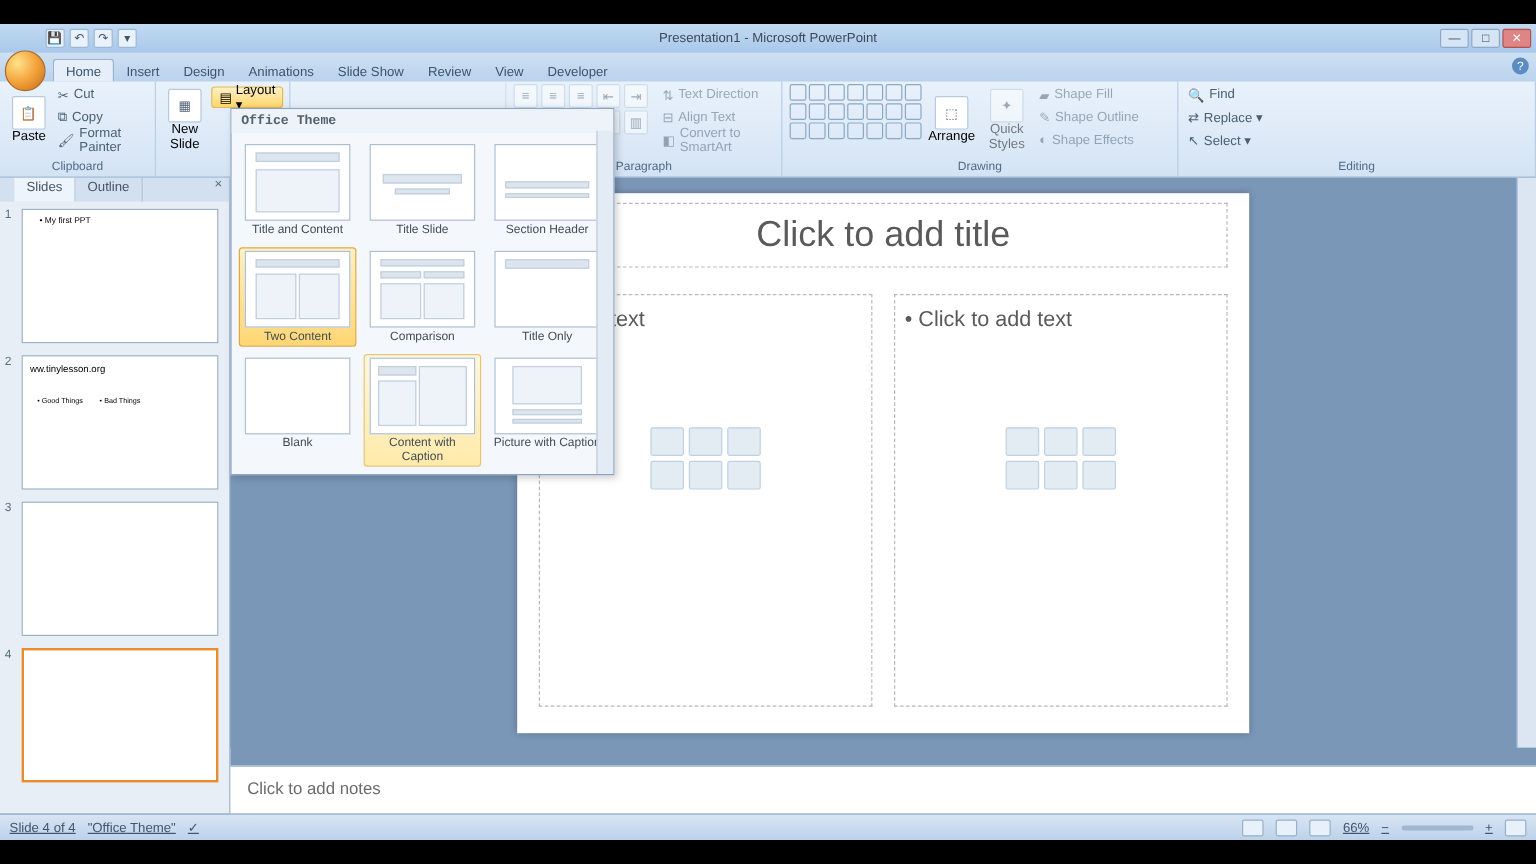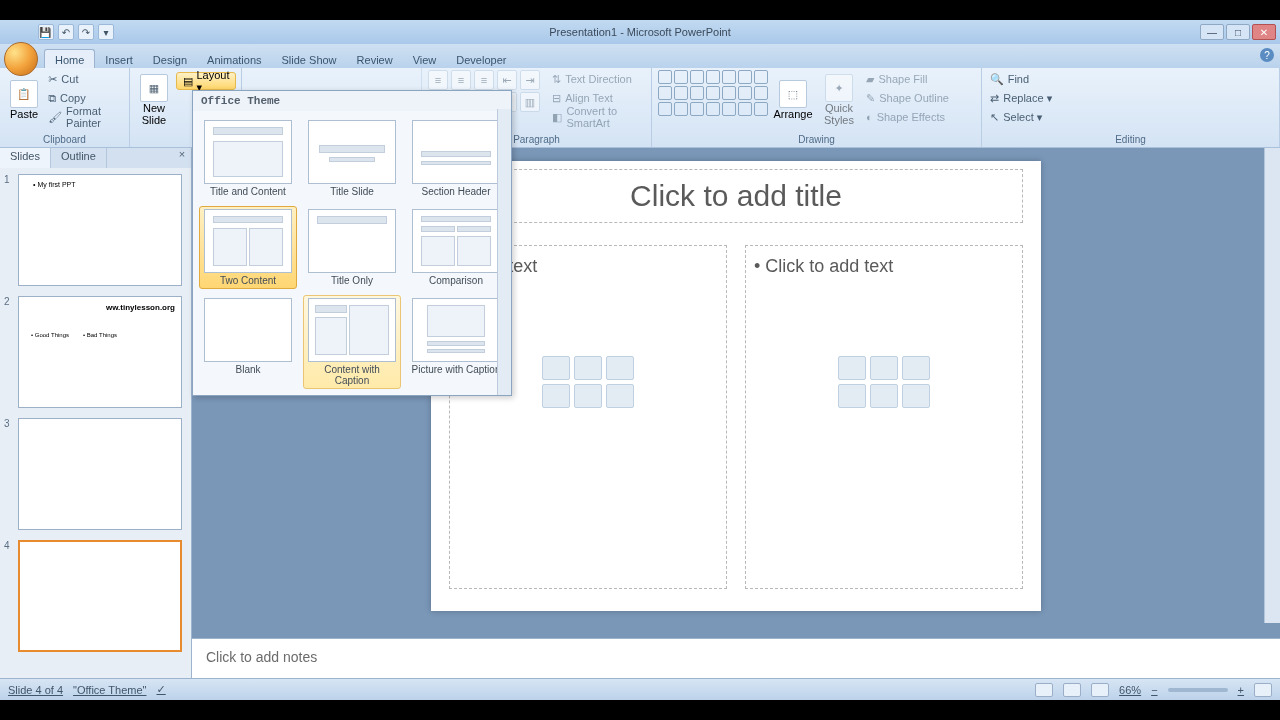--- a/index.html
+++ b/index.html
@@ -29,21 +29,21 @@
 .srow { display: flex; align-items: center; gap: 4px; height: 18px; padding: 0 2px; color: #4a5f73; cursor: pointer; }
 .muted { opacity: .5; }
 .layoutbtn { background: linear-gradient(#fff1c6,#ffd66b); border: 1px solid #e7b94d; border-radius: 3px; padding: 1px 6px; display: flex; align-items: center; gap: 3px; height: 18px; }
 .shapes-grid { display: grid; grid-template-columns: repeat(7, 14px); grid-auto-rows: 14px; gap: 2px; }
 .shapes-grid span { border: 1px solid #8da8c3; border-radius: 2px; }
 
 .workspace { flex: 1; display: flex; background: #7a97b8; overflow: hidden; }
 .leftpane { width: 192px; background: #e8eef6; border-right: 1px solid #9db4cd; display: flex; flex-direction: column; }
 .lp-tabs { height: 20px; display: flex; font-size: 11px; background: #d3e0ef; }
 .lp-tab { padding: 2px 10px; border-right: 1px solid #b4c7dd; color: #456; cursor: pointer; }
-.lp-tab.active { background: #eef4fb; }
+.lp-tab.active { background: #eef4fb; margin-left: 12px; }
 .lp-close { margin-left: auto; width: 18px; text-align: center; cursor: pointer; color: #567; }
 .thumbs { flex: 1; overflow: auto; padding: 6px 4px; }
 .thumb-wrap { display: flex; gap: 4px; margin-bottom: 10px; }
 .thumb-num { width: 10px; font-size: 10px; color: #5a6f84; }
 .thumb { width: 164px; height: 112px; background: #fff; border: 1px solid #9cb1c8; font-size: 7px; padding: 6px; position: relative; }
 .thumb.sel { border: 2px solid #e88b2e; }
 .main { flex: 1; display: flex; flex-direction: column; position: relative; gap: 15px; }
 .canvas-area { flex: 1; display: flex; align-items: center; justify-content: center; background: #7a97b8; position: relative; }
 .slide { width: 610px; height: 450px; background: #fff; box-shadow: 0 0 6px rgba(0,0,0,.25); position: relative; }
 .ph-title { position: absolute; top: 8px; left: 18px; right: 18px; height: 54px; border: 1px dashed #b8b8b8; display: flex; align-items: center; justify-content: center; font-size: 30px; color: #5a5a5a; }
@@ -269,21 +269,21 @@
       <div class="thumbs" id="thumbs">
           <div class="thumb-wrap">
             <div class="thumb-num">1</div>
             <div class="thumb">
               <div style="margin-left: 8px;">• My first PPT</div>
             </div>
           </div>
           <div class="thumb-wrap">
             <div class="thumb-num">2</div>
             <div class="thumb">
-              <div style="text-align: right; font-size: 8px; margin-bottom: 20px; font-weight: bold;">ww.tinylesson.org</div>
+              <div style="text-align: left; font-size: 8px; margin-bottom: 20px;">ww.tinylesson.org</div>
               <div style="display: flex; gap: 14px; font-size: 6px; margin-left: 6px;">
                 <div>• Good Things</div>
                 <div>• Bad Things</div>
               </div>
             </div>
           </div>
           <div class="thumb-wrap">
             <div class="thumb-num">3</div>
             <div class="thumb"></div>
           </div>
@@ -369,35 +369,35 @@
         <div class="gopt sel">
           <div class="gthumb">
             <div class="bar" style="top:6px;left:8px;right:8px;height:7px"></div>
             <div class="bar" style="top:18px;left:8px;width:34px;bottom:6px;background:#eef3f9"></div>
             <div class="bar" style="top:18px;right:8px;width:34px;bottom:6px;background:#eef3f9"></div>
           </div>
           <div class="cap">Two Content</div>
         </div>
         <div class="gopt">
           <div class="gthumb">
-            <div class="bar" style="top:6px;left:8px;right:8px;height:8px"></div>
-          </div>
-          <div class="cap">Title Only</div>
-        </div>
-        <div class="gopt">
-          <div class="gthumb">
             <div class="bar" style="top:6px;left:8px;right:8px;height:6px"></div>
             <div class="bar" style="top:16px;left:8px;width:34px;height:6px"></div>
             <div class="bar" style="top:16px;right:8px;width:34px;height:6px"></div>
             <div class="bar" style="top:26px;left:8px;width:34px;bottom:6px;background:#eef3f9"></div>
             <div class="bar" style="top:26px;right:8px;width:34px;bottom:6px;background:#eef3f9"></div>
           </div>
           <div class="cap">Comparison</div>
         </div>
         <div class="gopt">
+          <div class="gthumb">
+            <div class="bar" style="top:6px;left:8px;right:8px;height:8px"></div>
+          </div>
+          <div class="cap">Title Only</div>
+        </div>
+        <div class="gopt">
           <div class="gthumb"></div>
           <div class="cap">Blank</div>
         </div>
         <div class="gopt hov">
           <div class="gthumb">
             <div class="bar" style="top:6px;left:6px;width:32px;height:8px"></div>
             <div class="bar" style="top:18px;left:6px;width:32px;bottom:6px;background:#eef3f9"></div>
             <div class="bar" style="top:6px;right:6px;width:40px;bottom:6px;background:#eef3f9"></div>
           </div>
           <div class="cap">Content with Caption</div>

